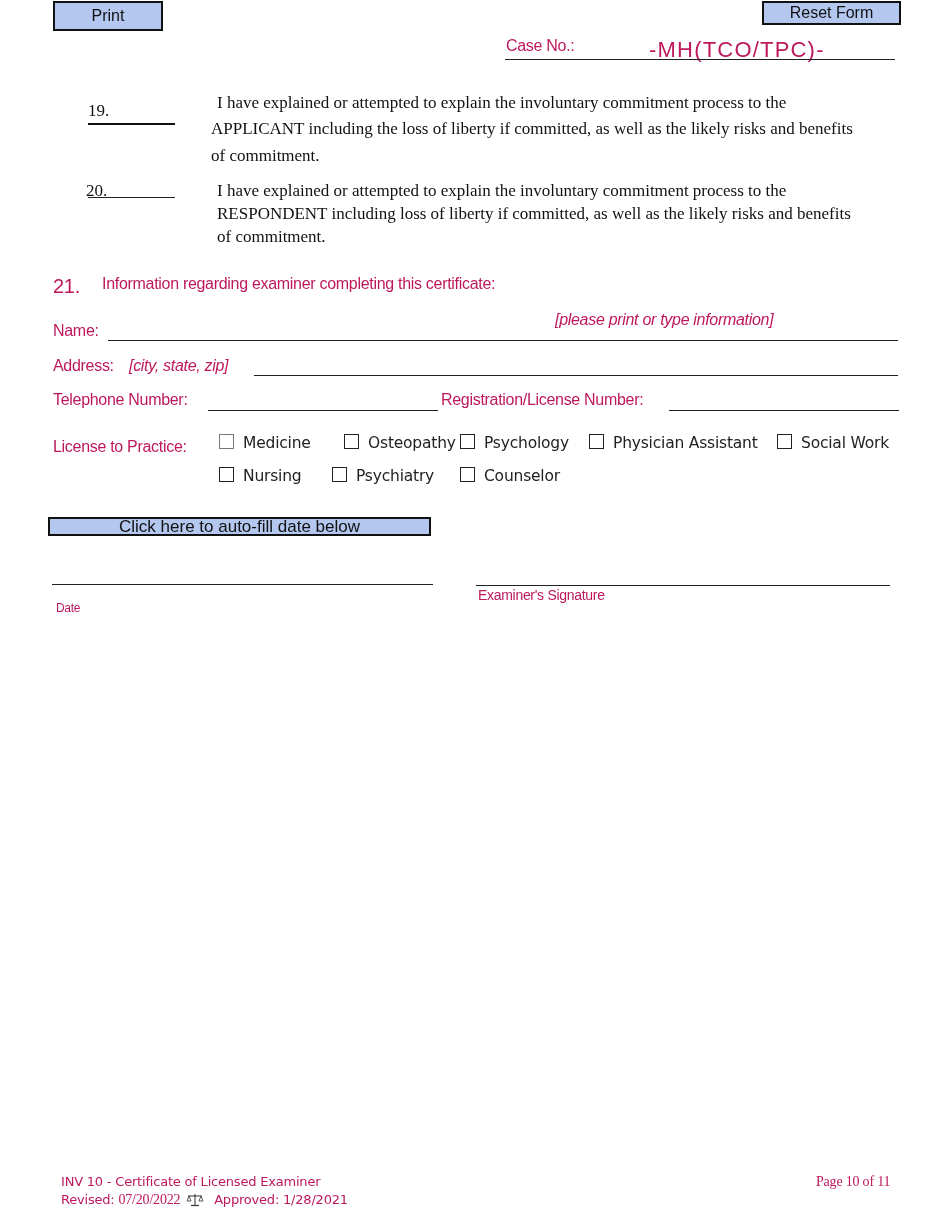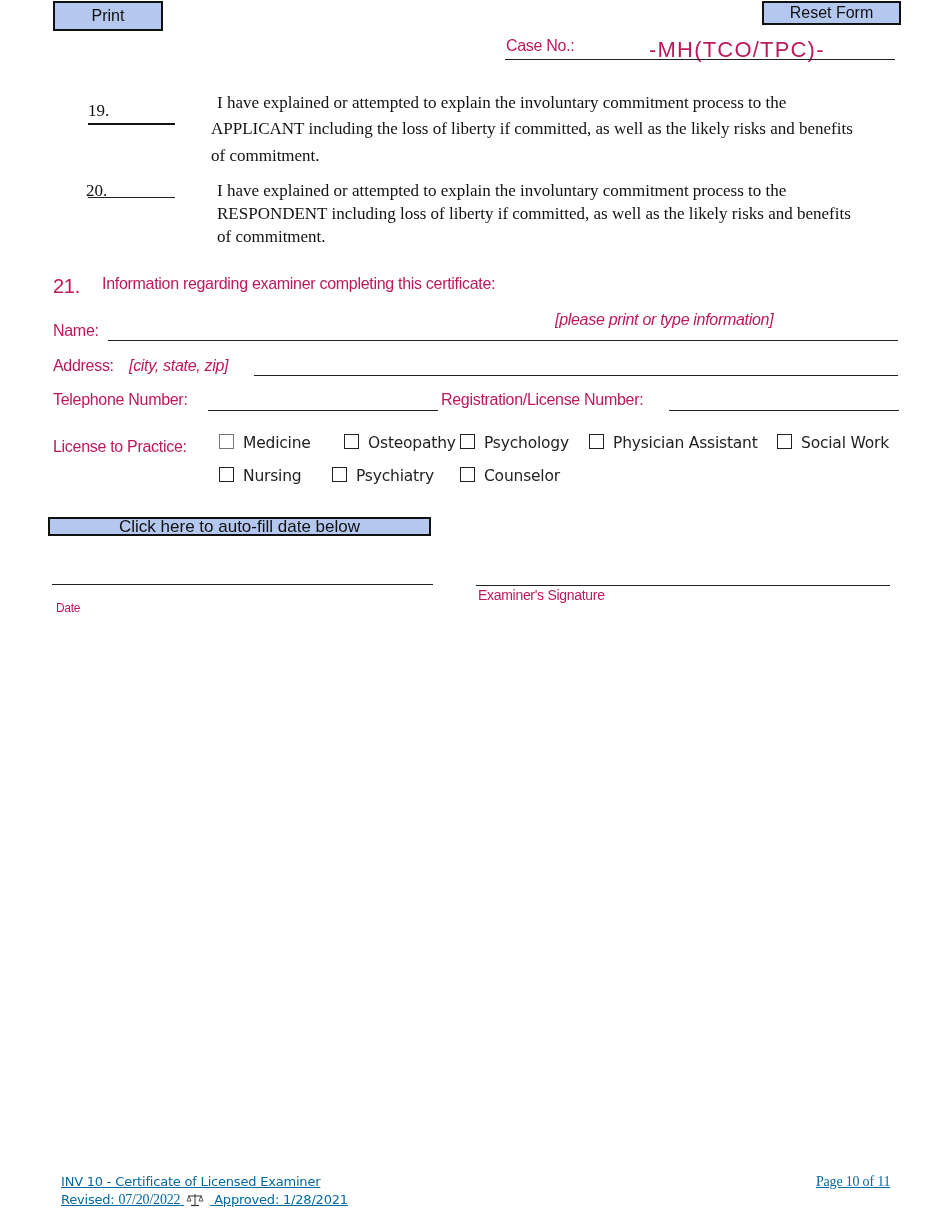--- a/index.html
+++ b/index.html
@@ -17,21 +17,21 @@
   .sans { font-family: Liberation Sans, sans-serif; font-size: 15px; letter-spacing: -0.3px; color: #be185d; }
   .serif { font-family: "Liberation Serif", serif; font-size: 17px; color: #111; line-height: 26px; margin-left: 32px; }
   .line { position: absolute; border-bottom: 1px solid #222; height: 0; }
   .line2 { position: absolute; border-bottom: 2px solid #111; height: 0; }
   .italic { font-style: italic; }
   .cb {
     display: inline-block; width: 15px; height: 15px; border: 1.5px solid #222;
     box-sizing: border-box; vertical-align: -1px; margin-right: 9px; background: #fff;
   }
   .opt { position: absolute; font-family: "DejaVu Sans", sans-serif; font-size: 15.5px; letter-spacing: -0.2px; color: #222; white-space: nowrap; cursor: pointer; }
-  .foot { font-family: "DejaVu Sans", sans-serif; font-size: 13px; color: #0369a1; letter-spacing: -0.2px; text-decoration: underline; }
+  .foot { font-family: "DejaVu Sans", sans-serif; font-size: 13px; color: #be185d; letter-spacing: -0.2px; }
   .foot .ser { font-family: "Liberation Serif", serif; font-size: 14px; }
 </style>
 </head>
 <body>
 
 <div class="btn" style="left:53px; top:1px; width:110px; height:30px;">Print</div>
 <div class="btn" style="left:762px; top:1px; width:139px; height:24px;">Reset Form</div>
 
 <div class="abs sans" style="left:506px; top:37px; font-size:16px;">Case No.:</div>
 <div class="abs" style="left:590px; top:37px; width:55px; height:22px;"></div>

